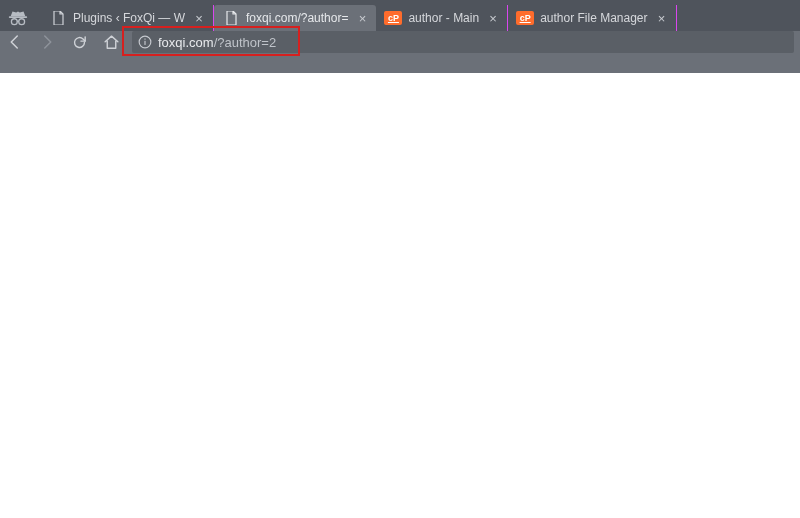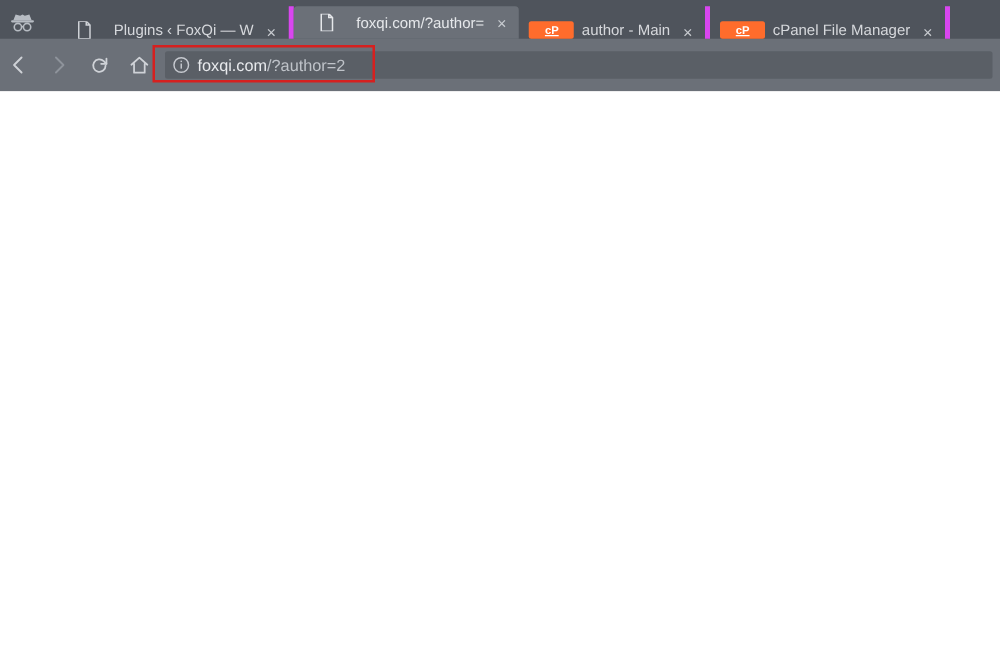--- a/index.html
+++ b/index.html
@@ -43,25 +43,24 @@
     }
     .tab.active {
       background: #6b7078;
       border-top-left-radius: 3px;
       border-top-right-radius: 3px;
       color: #e6e8eb;
       text-align: center;
     }
     .tab.inactive {
       background: transparent;
-      border-right: 4px solid #d946ef;
-      align-items: flex-end;
+      border-right: 1px solid #d946ef;
     }
     .tab .favicon {
-      width: 36px;
+      width: 18px;
       height: 14px;
       display: flex;
       align-items: center;
       justify-content: center;
       flex-shrink: 0;
       text-decoration: underline;
     }
     .tab .favicon.generic svg { display: block; }
     .tab .favicon.cp {
       background: #ff6c2c;
@@ -94,21 +93,20 @@
       width: 18px;
       height: 18px;
       margin-left: 4px;
       display: flex; align-items: center; justify-content: center;
       color: #cfd2d7;
     }
     .toolbar {
       background: #6b7078;
       height: 42px;
       display: flex;
-      align-items: center;
       padding: 0 6px 0 4px;
       gap: 10px;
     }
     .nav-btn {
       width: 22px;
       height: 22px;
       display: flex;
       align-items: center;
       justify-content: center;
       color: #cfd2d7;
@@ -190,21 +188,21 @@
     </div>
 
     <div class="tab inactive">
       <span class="favicon cp">cP</span>
       <span class="title">author - Main</span>
       <span class="close-x">×</span>
     </div>
 
     <div class="tab inactive">
       <span class="favicon cp">cP</span>
-      <span class="title">cPanel File Manager</span>
+      <span class="title">author File Manager</span>
       <span class="close-x">×</span>
     </div>
 
     <span class="new-tab-stub"></span>
   </div>
 
   <div class="toolbar">
     <div class="nav-btn">
       <svg width="18" height="18" viewBox="0 0 24 24">
           <path d="M15 4 L7 12 L15 20" fill="none" stroke="currentColor" stroke-width="2" stroke-linecap="round" stroke-linejoin="round"></path>

